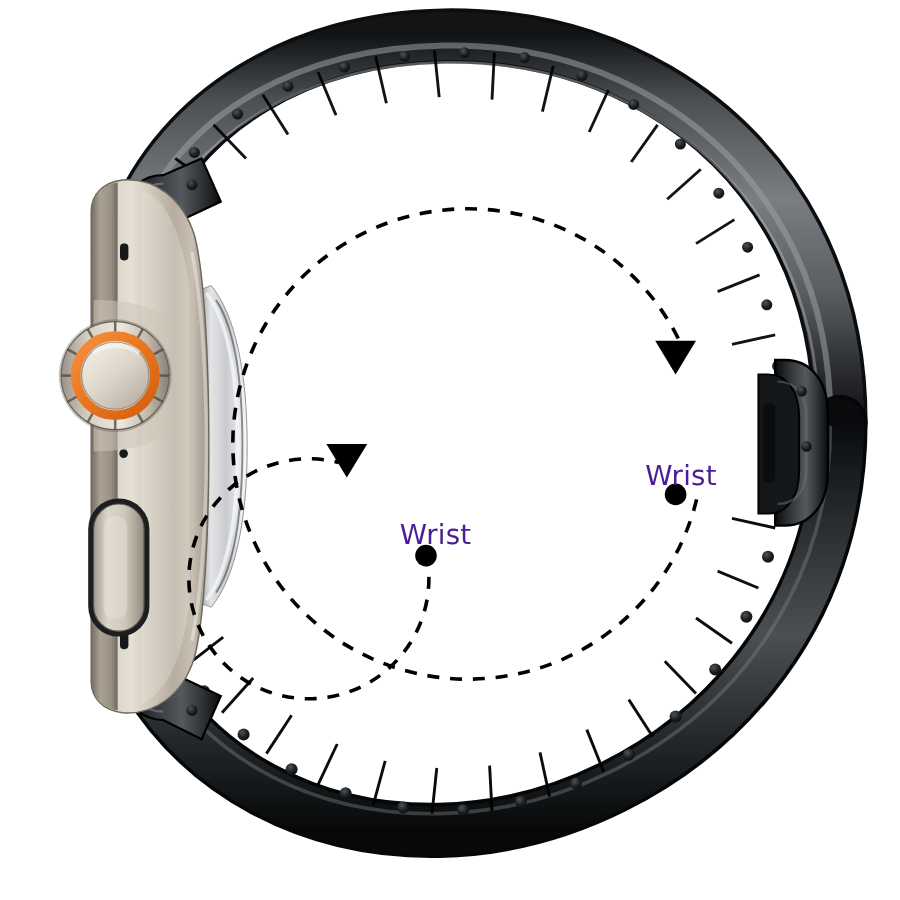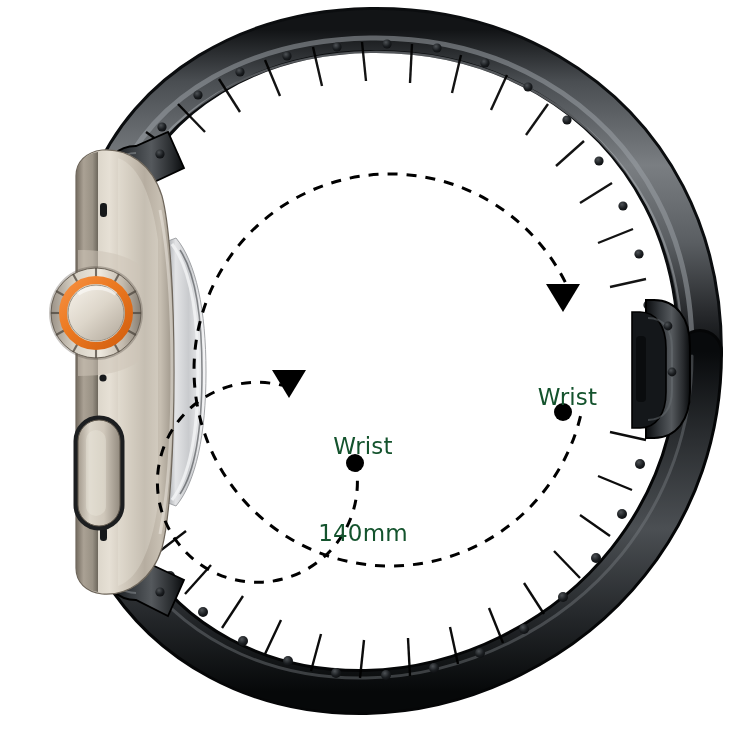--- a/index.html
+++ b/index.html
@@ -18,21 +18,21 @@
   }
   #art {
     position: absolute;
     inset: 0;
     width: 750px;
     height: 750px;
     display: block;
   }
   .measure-label {
     position: absolute;
-    color: #14532d;
+    color: #4c1d95;
     font-family: "DejaVu Sans", "Liberation Sans", sans-serif;
     font-size: 23px;
     line-height: 29px;
     letter-spacing: 0.2px;
     text-align: center;
     white-space: pre;
     user-select: none;
   }
   #label-inner {
     left: 303px;
@@ -363,20 +363,19 @@
       <polygon points="546,284 580,284 563,312" fill="#000000" stroke="none"></polygon>
 
       <path id="arc-inner" d="M 355.3 461.9 A 100 100 0 1 1 282.1 385.4" stroke-dasharray="10 9"></path>
       <circle cx="355" cy="463" r="9" fill="#000000" stroke="none"></circle>
       <polygon points="272,370 306,370 289,398" fill="#000000" stroke="none"></polygon>
     </g>
   </svg>
 
   <div class="measure-label" id="label-inner">
     <span class="lbl-line1">Wrist</span>
-    <span class="lbl-line2">140mm</span>
   </div>
 
   <div class="measure-label" id="label-outer">
     <span class="lbl-line1">Wrist</span>
   </div>
 
 </div>
 
 </body></html>

